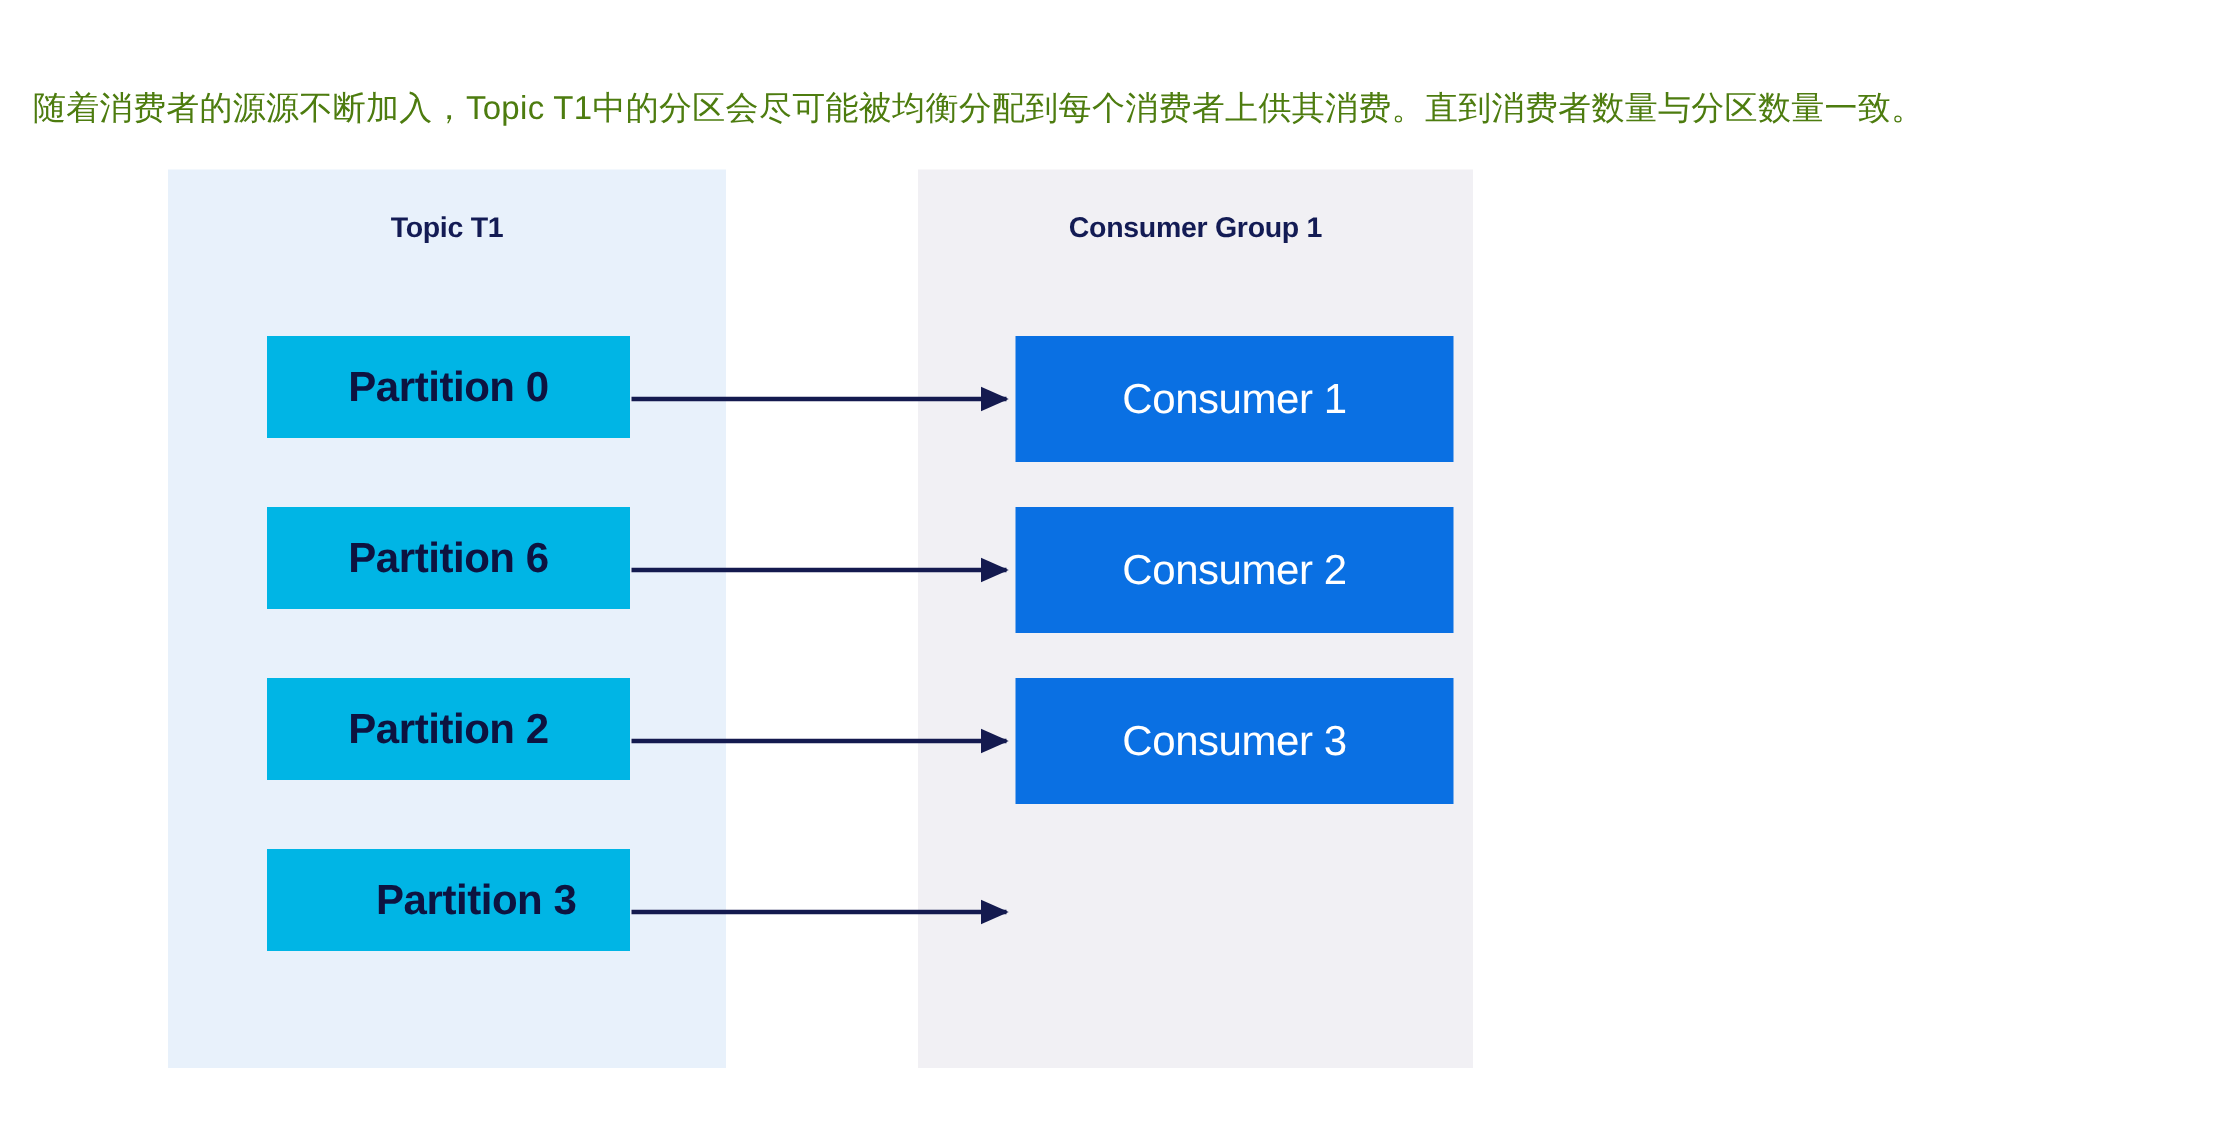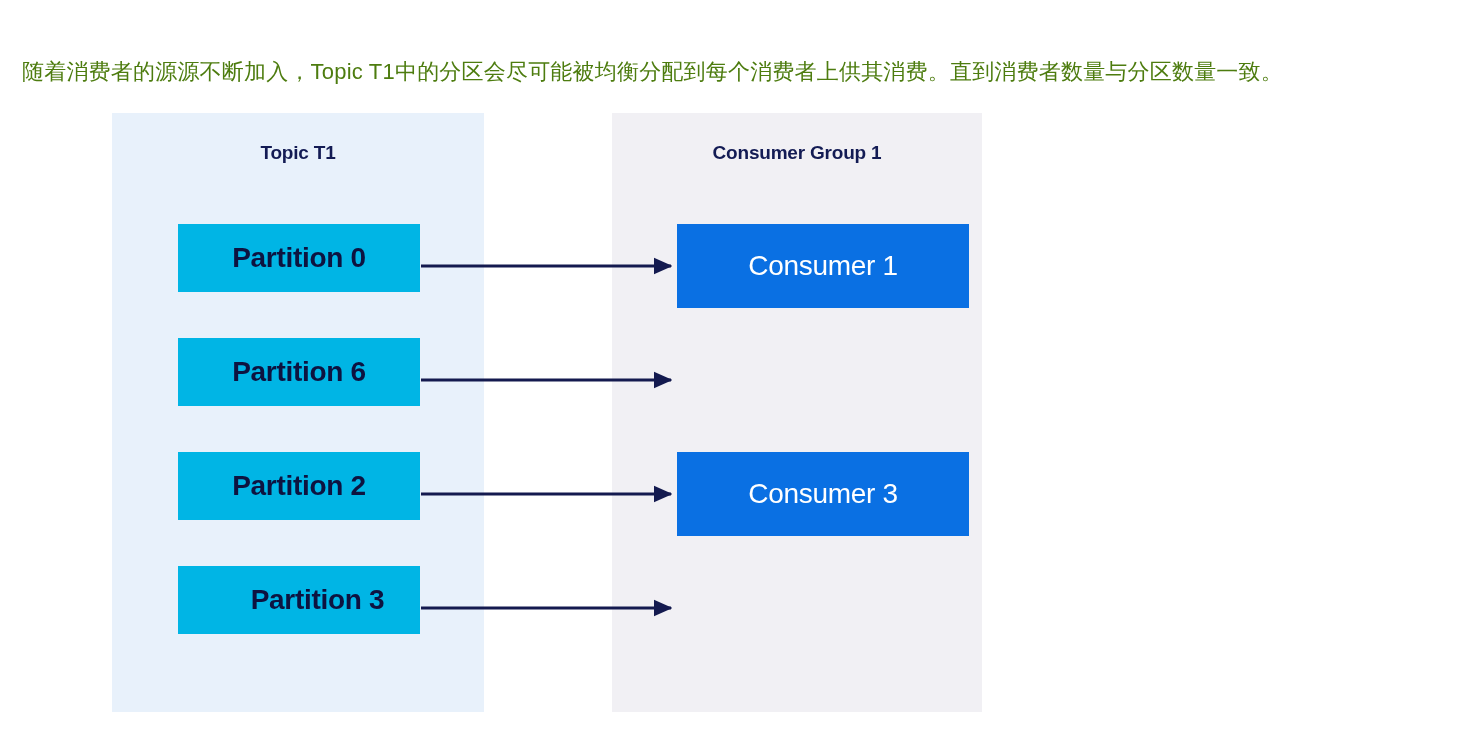--- a/index.html
+++ b/index.html
@@ -143,17 +143,20 @@
   <div class="node partition-node row-2">
     <span>Partition 2</span>
   </div>
   <div class="node partition-node row-3">
     <span>Partition 3</span>
   </div>
 
   <div class="node consumer-node row-0">
     <span>Consumer 1</span>
   </div>
+  <div class="node consumer-node row-1">
+    <span>Consumer 2</span>
+  </div>
   <div class="node consumer-node row-2">
     <span>Consumer 3</span>
   </div>
 
 </div>
 
 </body></html>

